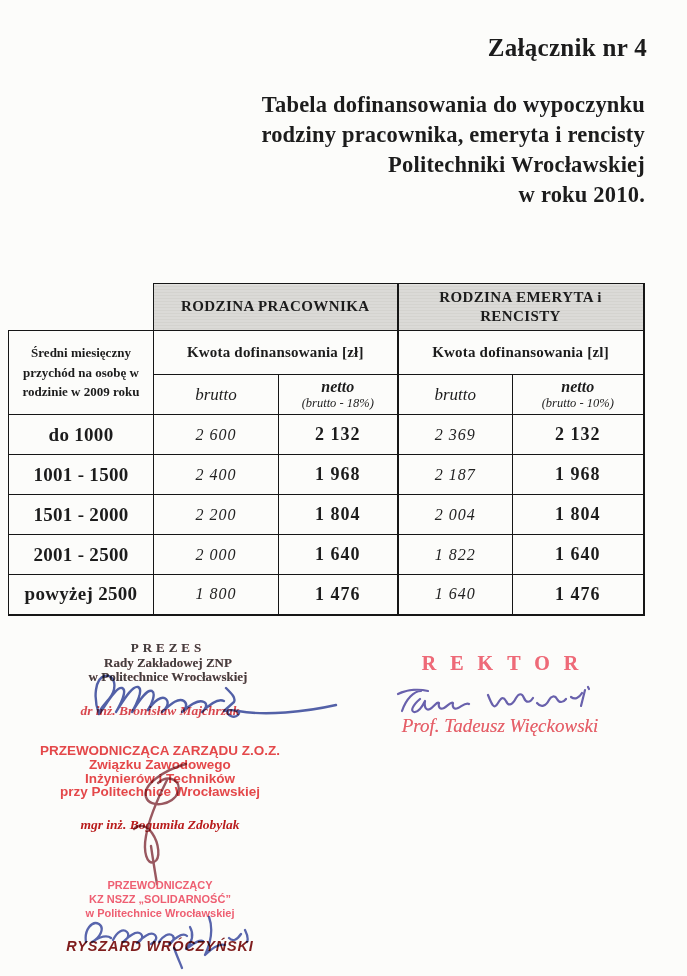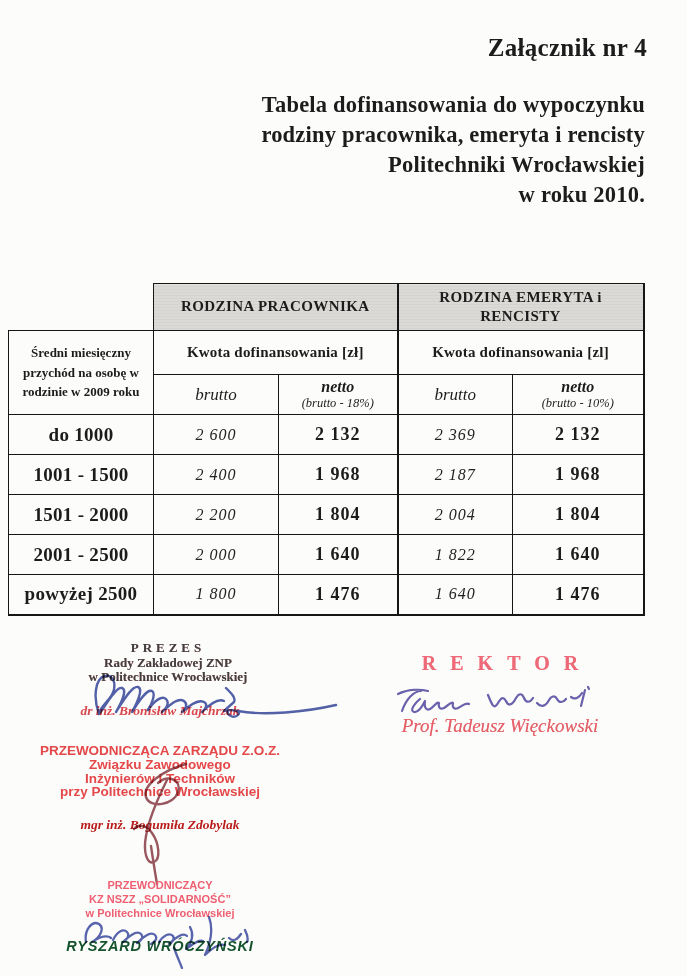--- a/index.html
+++ b/index.html
@@ -78,21 +78,21 @@
     color:#e55f68;text-shadow:0 0 .5px rgba(229,95,104,.6);}
 
   #sig-zoz{top:744px;left:0;width:320px;}
   #sig-zoz .l{font-size:13.5px;font-weight:bold;line-height:13.8px;color:#e4484a;text-align:center;}
   #sig-zoz .name{margin-top:18px;font-size:13.5px;font-weight:bold;font-style:italic;color:#b91c1c;
     font-family:"Liberation Serif","DejaVu Serif",serif;}
 
   #sig-sol{top:878px;left:0;width:320px;}
   #sig-sol .l{font-size:11px;font-weight:bold;line-height:14.2px;color:#ee5f72;}
   #sig-sol .name{margin-top:17px;font-size:14.5px;font-weight:bold;font-style:italic;
-    letter-spacing:.8px;color:#14532d;}
+    letter-spacing:.8px;color:#7f1d1d;}
 
   .sig{position:absolute;mix-blend-mode:multiply;}
   .sig path{fill:none;stroke-linecap:round;stroke-linejoin:round;}
 </style>
 </head>
 <body>
 
 <div id="attachment" class="abs">Załącznik nr 4</div>
 
 <div id="title" class="abs">

